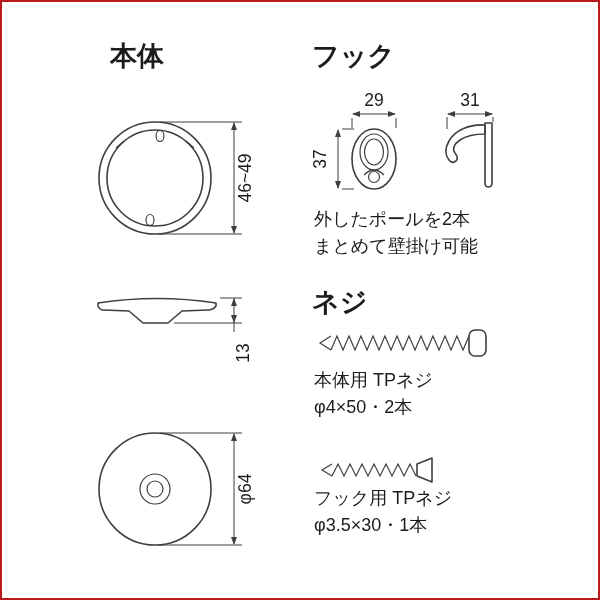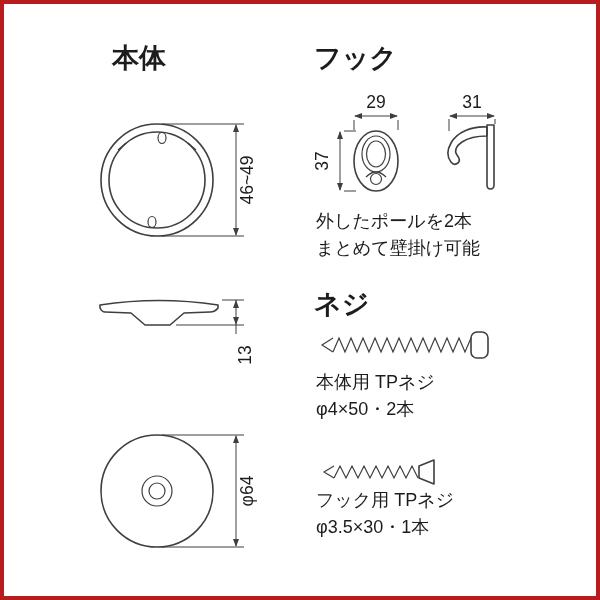--- a/index.html
+++ b/index.html
@@ -1,18 +1,18 @@
 <!DOCTYPE html>
 <html><head>
 <meta charset="utf-8">
 <style>
   html,body{margin:0;padding:0;background:#ffffff;}
   .frame{
     width:600px;height:600px;box-sizing:border-box;
-    border:4px solid #b91c1c;background:#ffffff;
+    border:2px solid #b91c1c;background:#ffffff;
     font-family:"Liberation Sans","DejaVu Sans",sans-serif;
   }
   svg{display:block;}
   .part{stroke:#3f3f3f;stroke-width:1.6;fill:none;stroke-linejoin:round;stroke-linecap:round;}
   .part-thin{stroke:#3f3f3f;stroke-width:1.2;fill:none;}
   .dimline{stroke:#3f3f3f;stroke-width:1;fill:none;}
   .dimarrow{fill:#3f3f3f;stroke:none;}
   text{fill:#1c1c1c;font-family:"Liberation Sans","DejaVu Sans",sans-serif;}
   .h1{font-size:27px;font-weight:bold;}
   .dim{font-size:17.5px;}

